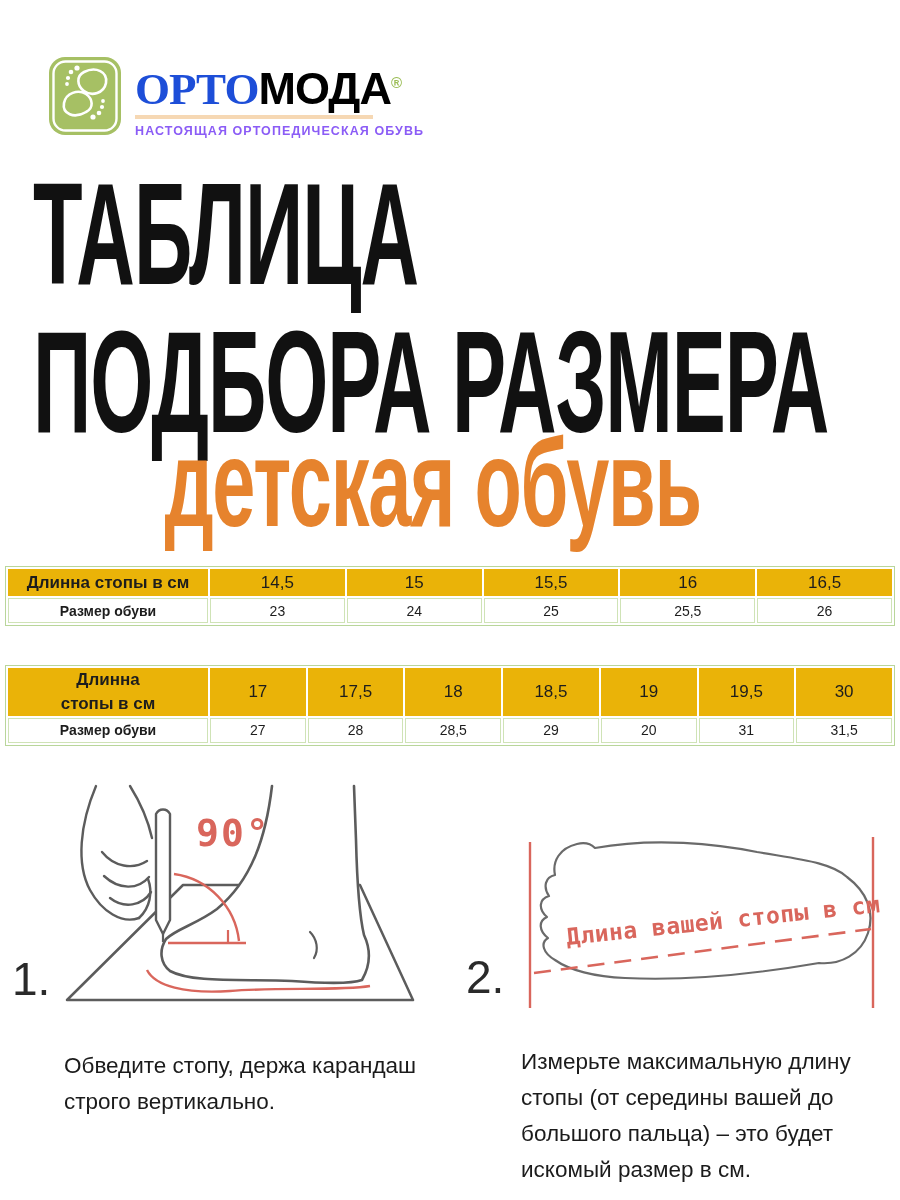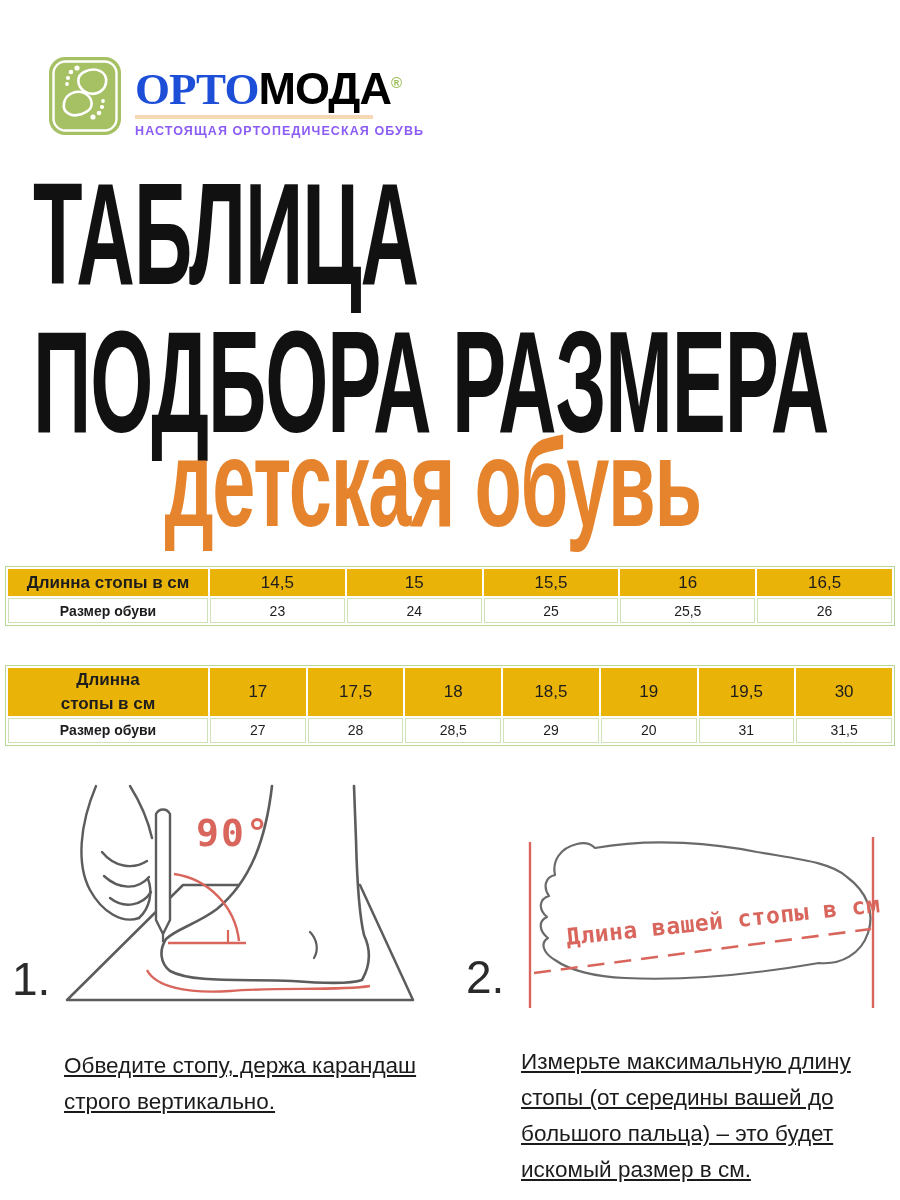--- a/index.html
+++ b/index.html
@@ -41,21 +41,21 @@
 
   
   .fig{position:absolute;}
   .fig1{left:10px;top:782px;width:440px;height:252px;}
   .fig2{left:455px;top:782px;width:440px;height:252px;}
   .fig-num{position:absolute;font-size:46px;color:#2a2a2a;font-weight:400;}
   .num1{left:12px;top:952px;}
   .num2{left:466px;top:950px;}
 
   
-  .cap{position:absolute;font-size:22.5px;line-height:1.6;color:#1b1b1b;text-decoration:underline;}
+  .cap{position:absolute;font-size:22.5px;line-height:1.6;color:#1b1b1b;}
   .cap1{left:64px;top:1048px;width:372px;}
   .cap2{left:521px;top:1044px;width:376px;}
 </style>
 </head>
 <body>
 
 <div id="page">
 
   <div class="logo">
     <svg class="logo-icon" viewBox="0 0 74 80" xmlns="http://www.w3.org/2000/svg">

